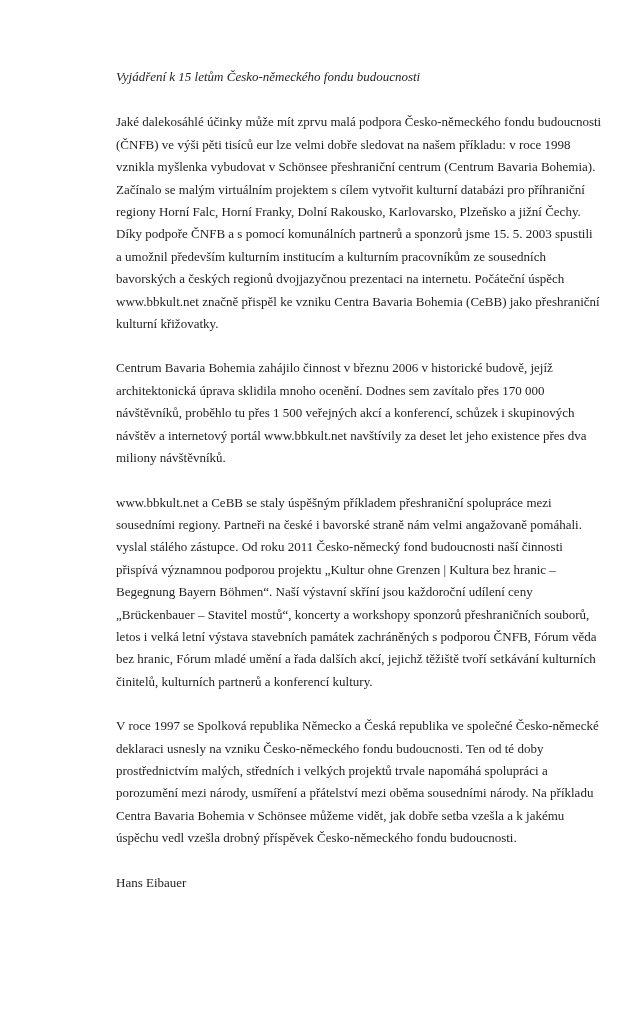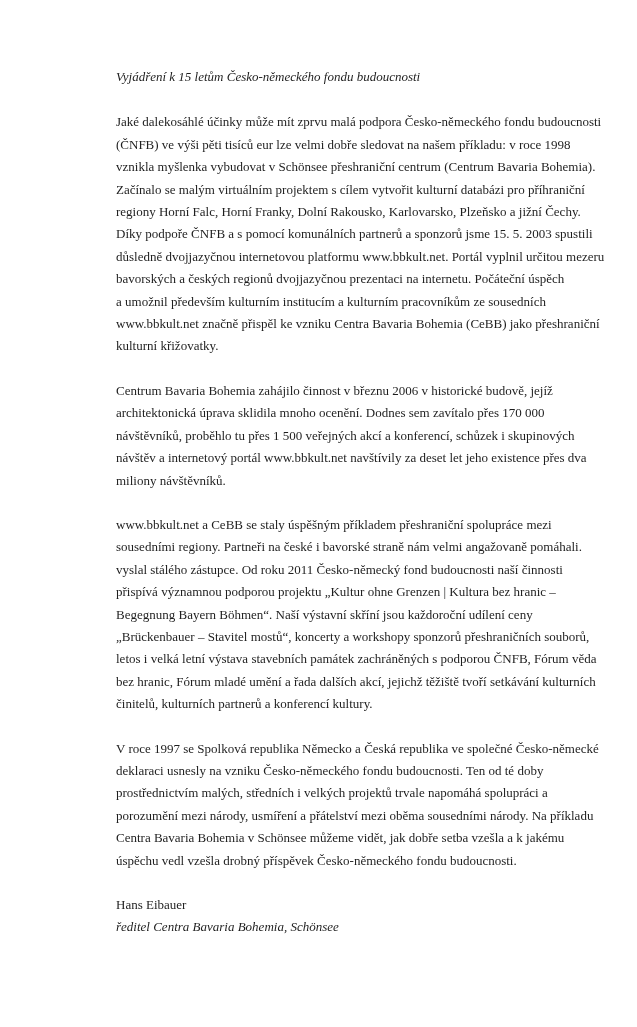--- a/index.html
+++ b/index.html
@@ -54,23 +54,22 @@
 
     <div class="title">Vyjádření k 15 letům Česko-německého fondu budoucnosti</div>
 
     <div class="paragraph">
         <div class="line">Jaké dalekosáhlé účinky může mít zprvu malá podpora Česko-německého fondu budoucnosti</div>
         <div class="line">(ČNFB) ve výši pěti tisíců eur lze velmi dobře sledovat na našem příkladu: v roce 1998</div>
         <div class="line">vznikla myšlenka vybudovat v Schönsee přeshraniční centrum (Centrum Bavaria Bohemia).</div>
         <div class="line">Začínalo se malým virtuálním projektem s cílem vytvořit kulturní databázi pro příhraniční</div>
         <div class="line">regiony Horní Falc, Horní Franky, Dolní Rakousko, Karlovarsko, Plzeňsko a jižní Čechy.</div>
         <div class="line">Díky podpoře ČNFB a s pomocí komunálních partnerů a sponzorů jsme 15. 5. 2003 spustili</div>
-        <div class="line">důsledně dvojjazyčnou internetovou platformu www.bbkult.net. Portál vyplnil určitou mezeru</div>
+        <div class="line">a umožnil především kulturním institucím a kulturním pracovníkům ze sousedních</div>
         <div class="line">bavorských a českých regionů dvojjazyčnou prezentaci na internetu. Počáteční úspěch</div>
-        <div class="line">a umožnil především kulturním institucím a kulturním pracovníkům ze sousedních</div>
         <div class="line">www.bbkult.net značně přispěl ke vzniku Centra Bavaria Bohemia (CeBB) jako přeshraniční</div>
         <div class="line">kulturní křižovatky.</div>
       </div>
     <div class="paragraph">
         <div class="line">Centrum Bavaria Bohemia zahájilo činnost v březnu 2006 v historické budově, jejíž</div>
         <div class="line">architektonická úprava sklidila mnoho ocenění. Dodnes sem zavítalo přes 170 000</div>
         <div class="line">návštěvníků, proběhlo tu přes 1 500 veřejných akcí a konferencí, schůzek i skupinových</div>
         <div class="line">návštěv a internetový portál www.bbkult.net navštívily za deset let jeho existence přes dva</div>
         <div class="line">miliony návštěvníků.</div>
       </div>
@@ -89,17 +88,16 @@
         <div class="line">V roce 1997 se Spolková republika Německo a Česká republika ve společné Česko-německé</div>
         <div class="line">deklaraci usnesly na vzniku Česko-německého fondu budoucnosti. Ten od té doby</div>
         <div class="line">prostřednictvím malých, středních i velkých projektů trvale napomáhá spolupráci a</div>
         <div class="line">porozumění mezi národy, usmíření a přátelství mezi oběma sousedními národy. Na příkladu</div>
         <div class="line">Centra Bavaria Bohemia v Schönsee můžeme vidět, jak dobře setba vzešla a k jakému</div>
         <div class="line">úspěchu vedl vzešla drobný příspěvek Česko-německého fondu budoucnosti.</div>
       </div>
 
     <div class="signature">
       <div class="sig-line">Hans Eibauer</div>
-      <div class="sig-line italic">ředitel Centra Bavaria Bohemia, Schönsee</div>
     </div>
 
   </div>
 </div>
 
 </body></html>

